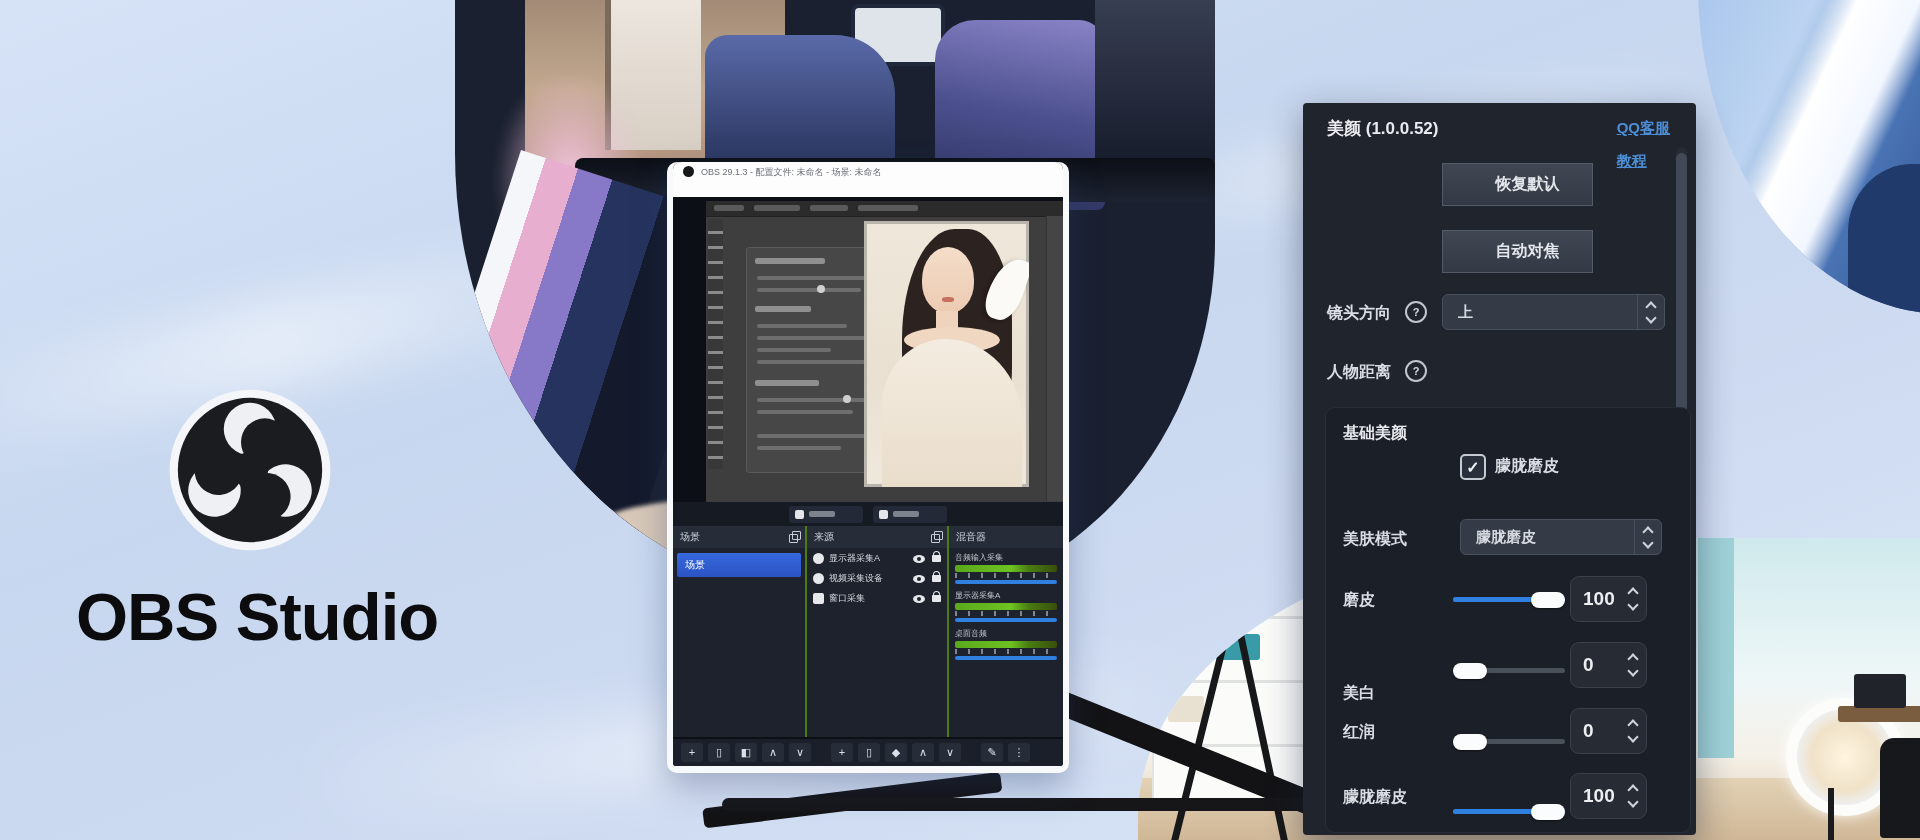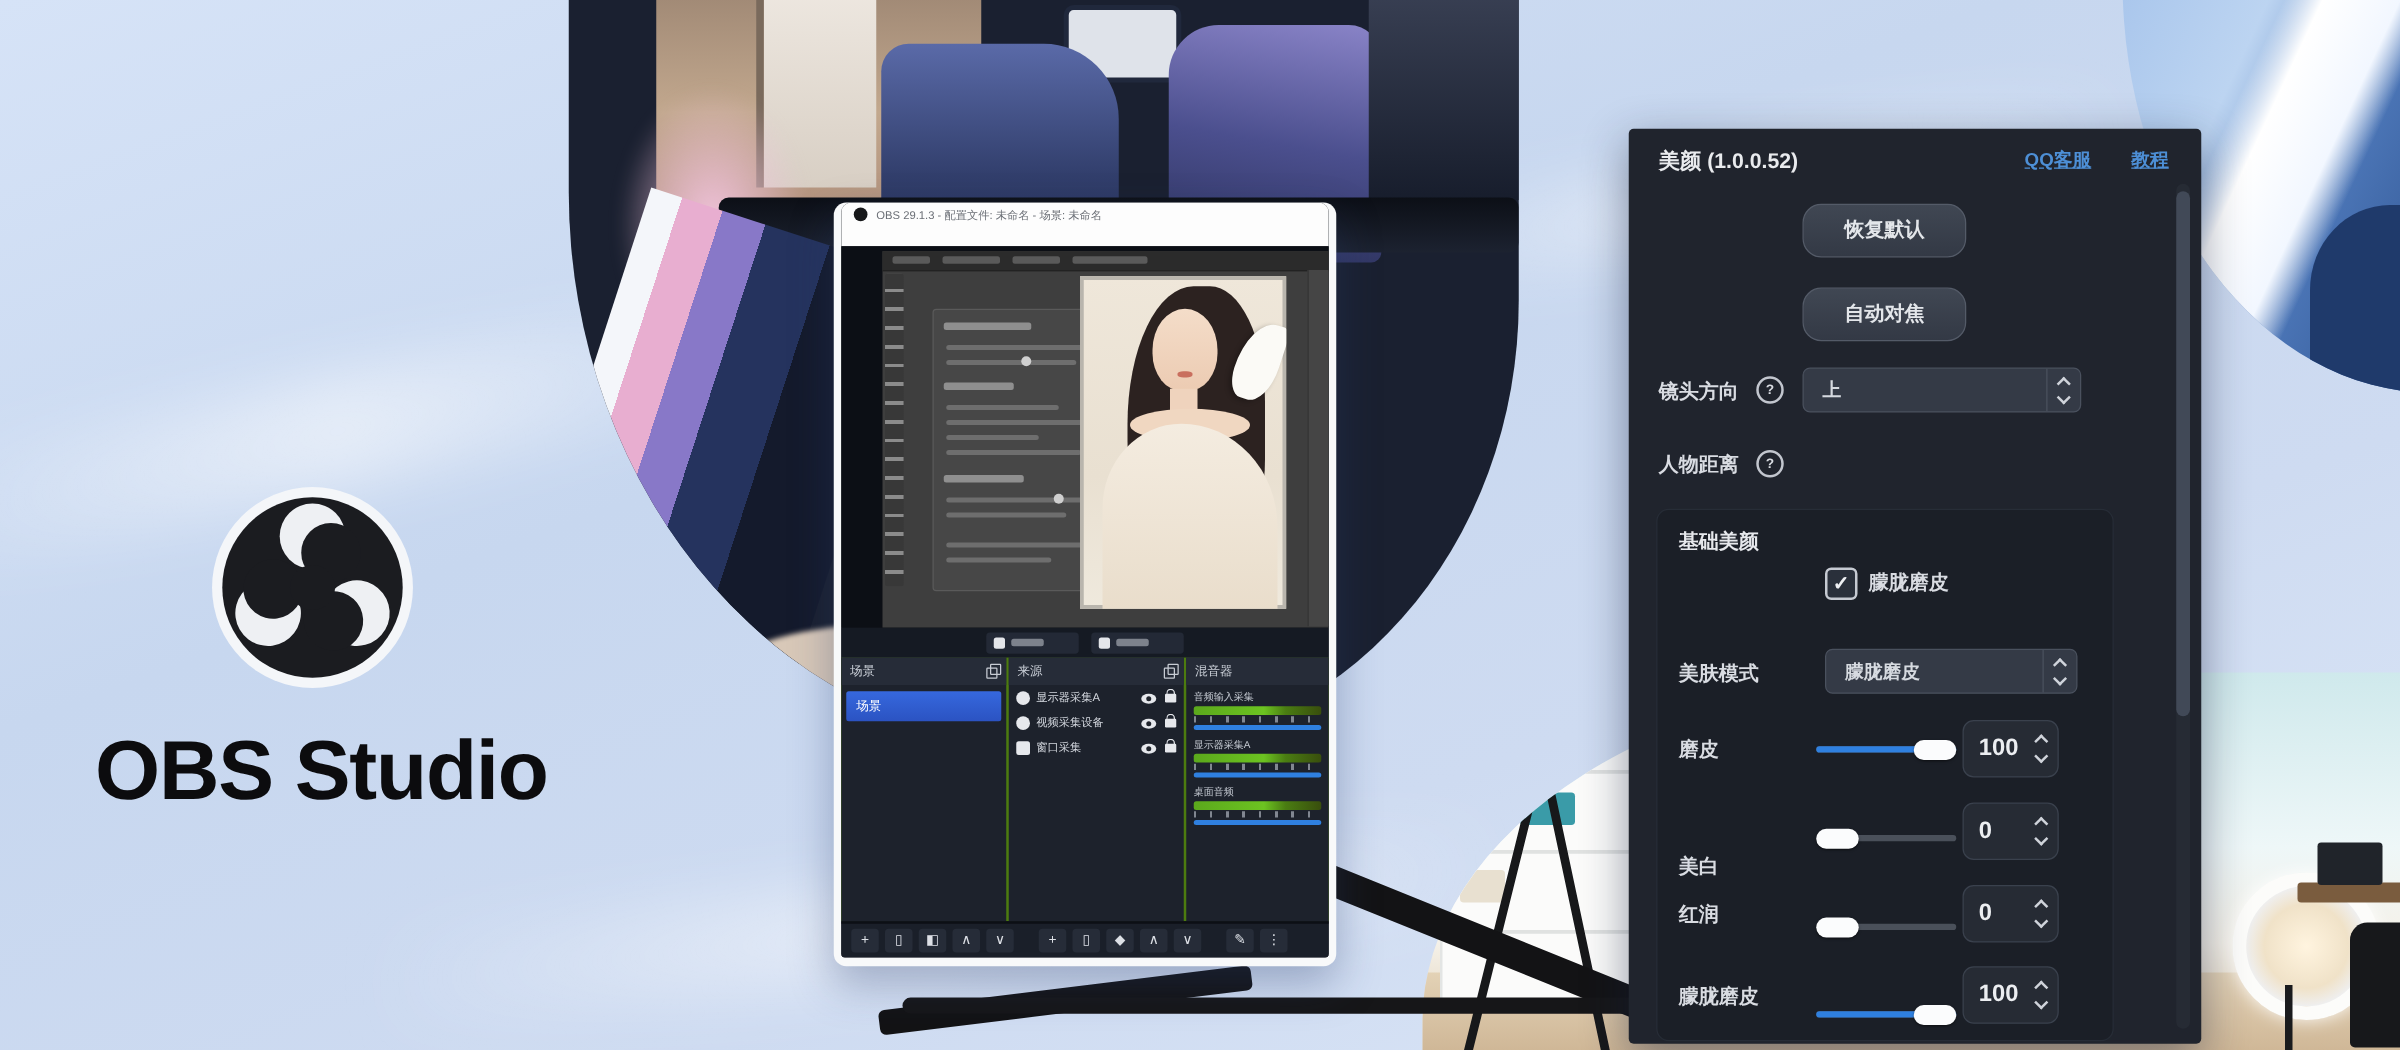--- a/index.html
+++ b/index.html
@@ -111,30 +111,30 @@
   .mixch{padding:4px 6px 2px;}
   .mixch .mname{font-size:8px;color:#c3c8d0;margin-bottom:2px;white-space:nowrap;overflow:hidden;}
   .meter{height:7px;border-radius:2px;background:linear-gradient(90deg,#5ba81c 0%,#6cc321 55%,#4a7d12 72%,#394e0d 100%);}
   .ticks{height:5px;margin-top:1px;background:repeating-linear-gradient(90deg,#9aa0aa 0 2px,transparent 2px 13px);opacity:.8;}
   .vol{height:4px;border-radius:2px;background:#2f80e0;margin-top:2px;}
   .dock-tools{flex:none;height:27px;background:#1a1f29;border-top:2px solid #0c0f15;display:flex;align-items:center;gap:5px;padding:0 8px;}
   .tbtn{width:22px;height:19px;background:#262c38;border-radius:3px;color:#dde0e6;font-size:11px;line-height:19px;text-align:center;flex:none;}
   .tsep{width:10px;}
 
   
-  .panel{left:1303px;top:103px;width:458px;height:732px;background:#20242d;border-radius:4px;
+  .panel{left:1303px;top:103px;width:393px;height:732px;background:#20242d;border-radius:4px;
     box-shadow:0 12px 36px rgba(20,30,60,.45);color:#dfe2e7;}
   .panel-title{left:24px;top:14px;font-size:17px;font-weight:bold;color:#e9ebee;}
-  .panel-links{right:26px;top:16px;display:flex;gap:32px;}
+  .panel-links{right:26px;top:16px;display:flex;gap:14px;flex-direction:column;}
   .plink{font-size:15px;font-weight:bold;color:#4d8fd6;text-decoration:underline;cursor:pointer;}
   .pscroll-track{right:9px;top:44px;width:11px;height:676px;background:#262b34;border-radius:6px;}
   .pscroll-thumb{right:9px;top:50px;width:11px;height:420px;background:#414957;border-radius:6px;}
   .pbtn{left:139px;width:129px;height:41px;background:linear-gradient(180deg,#404753,#333945);
-    border:1px solid #545b68;border-radius:15px;color:#e3e6ea;font-size:16px;font-weight:bold;
-    display:flex;align-items:center;justify-content:center;}
+    border:1px solid #545b68;border-radius:0;color:#e3e6ea;font-size:16px;font-weight:bold;
+    display:flex;align-items:center;justify-content:center;padding-left:20px;}
   .flabel{font-size:16px;font-weight:bold;color:#d9dce2;}
   .qicon{width:18px;height:18px;border:2px solid #c2c6ce;border-radius:50%;color:#d9dce2;font-size:11px;font-weight:bold;
     display:flex;align-items:center;justify-content:center;}
   .combo{height:34px;background:#343a46;border:1px solid #4a515e;border-radius:6px;display:flex;align-items:stretch;}
   .combo .cval{flex:1;display:flex;align-items:center;padding-left:15px;font-size:15px;font-weight:bold;color:#d6dae0;}
   .combo .cspin{width:26px;border-left:1px solid #4a515e;display:flex;flex-direction:column;align-items:center;justify-content:center;gap:3px;}
   .chev{width:6px;height:6px;border-left:2px solid #cfd3da;border-top:2px solid #cfd3da;}
   .chev.up{transform:rotate(45deg);margin-top:2px;}
   .chev.down{transform:rotate(225deg);margin-bottom:2px;}
   .sectbox{left:22px;top:304px;width:364px;height:424px;background:#1b1f27;border:1px solid #272d37;border-radius:10px;}

